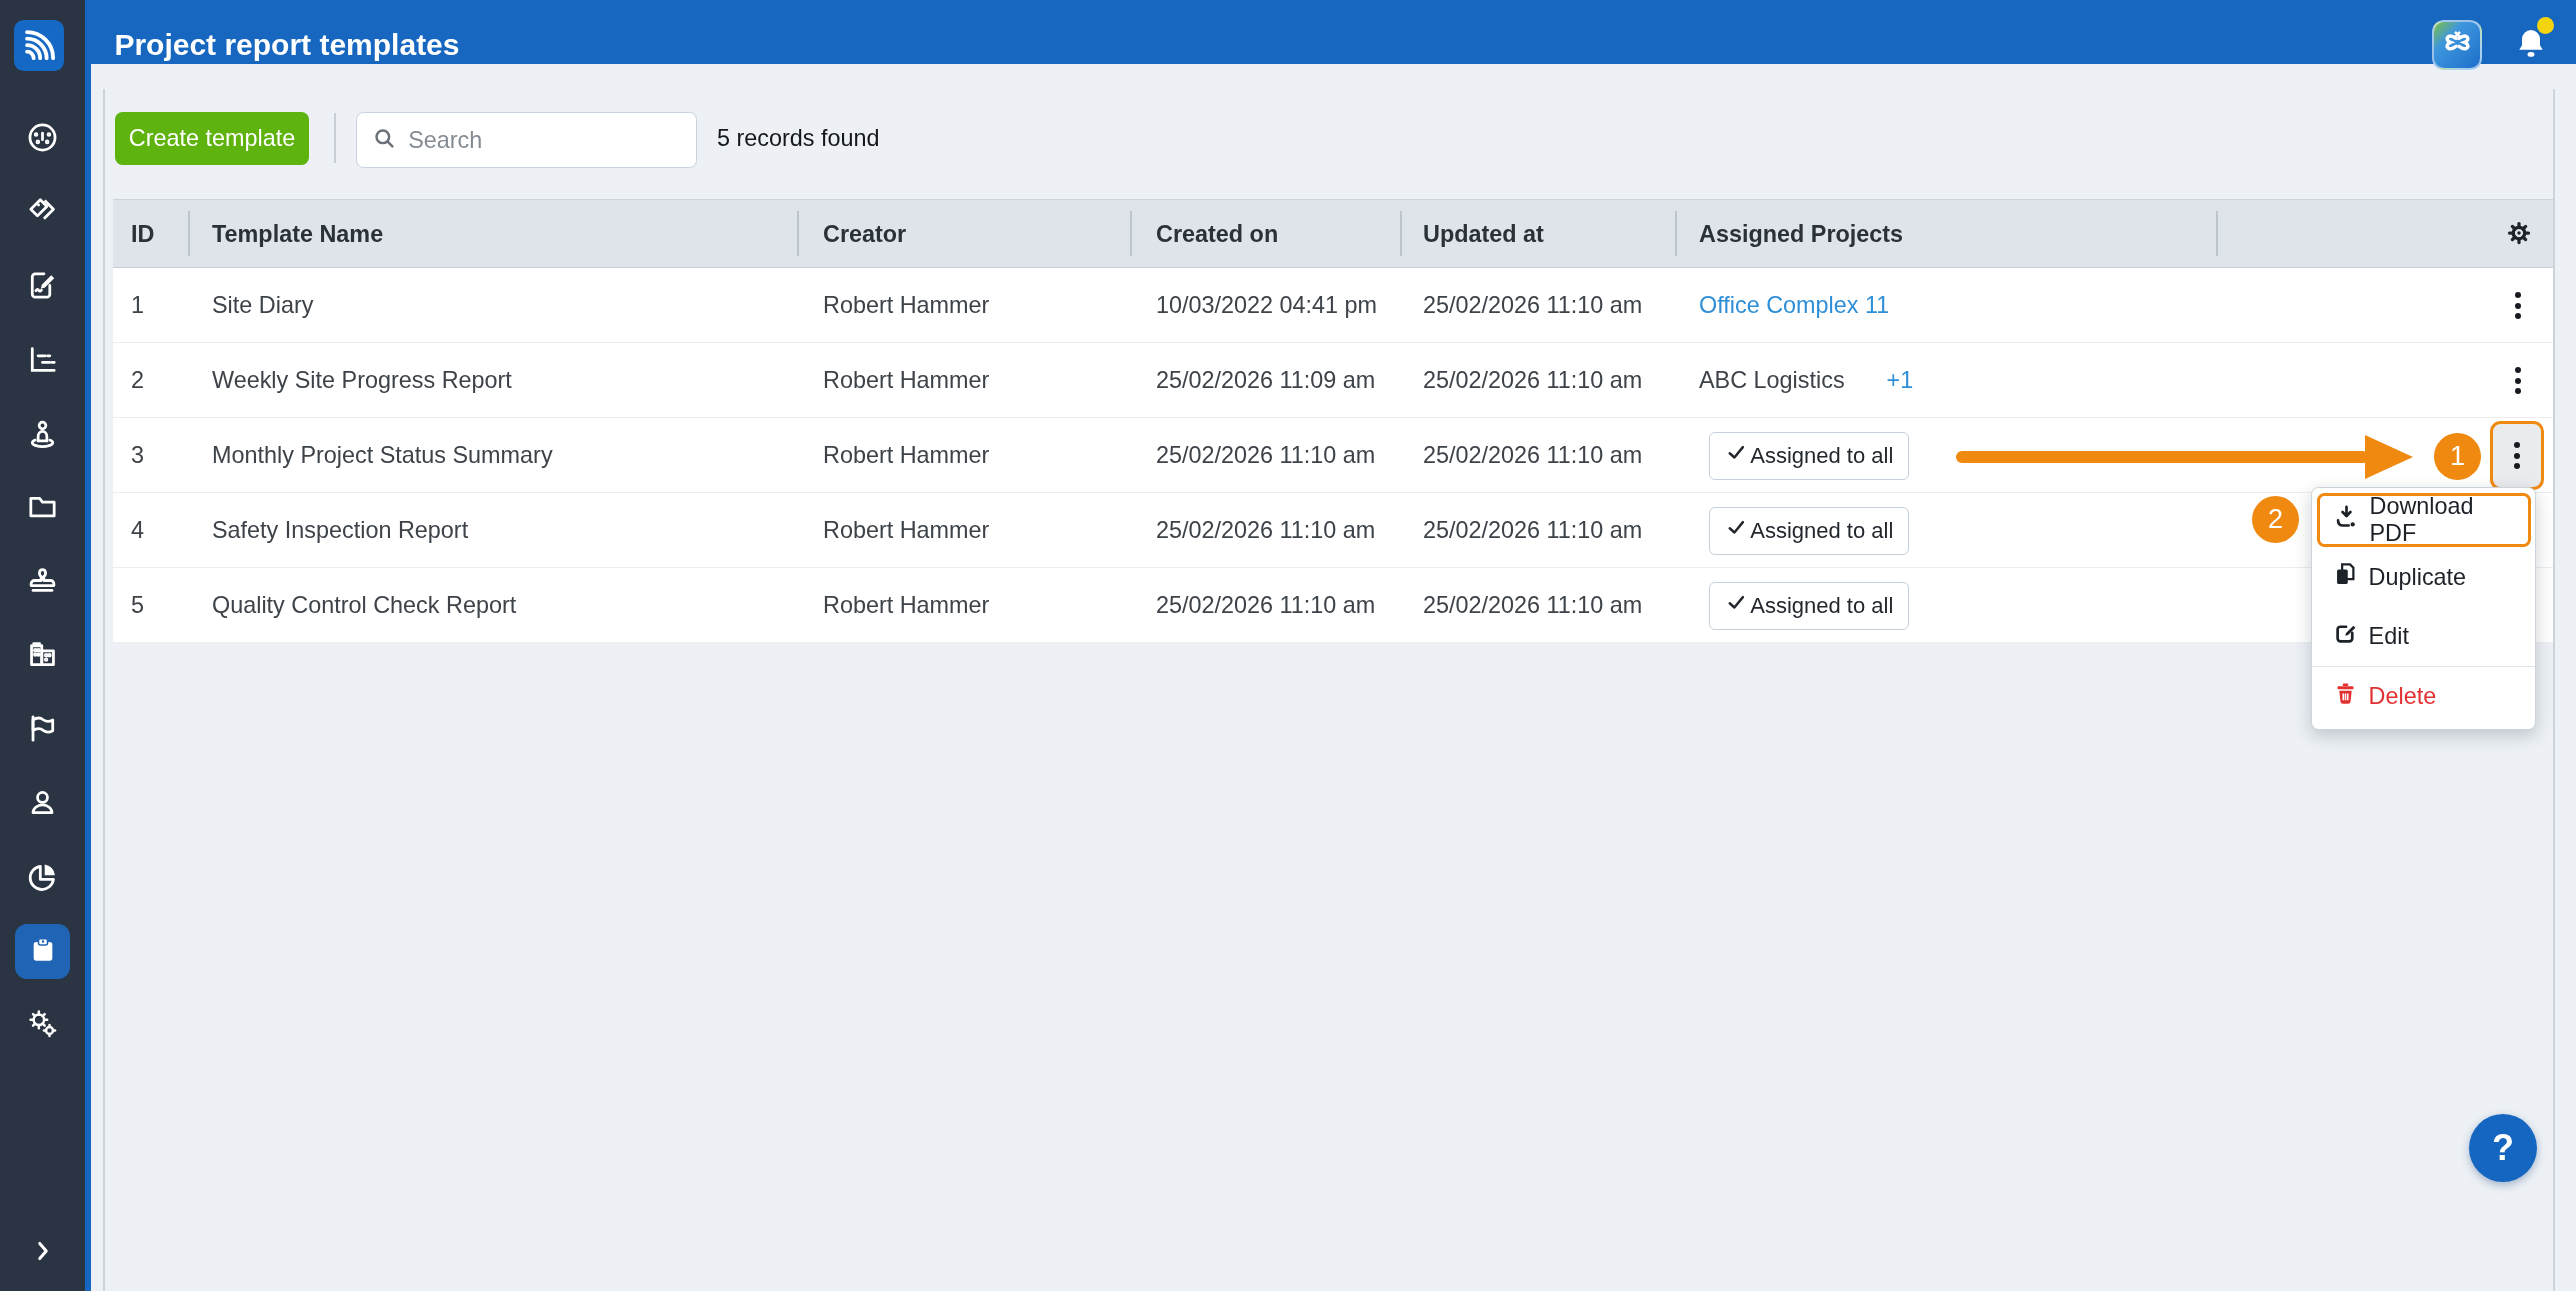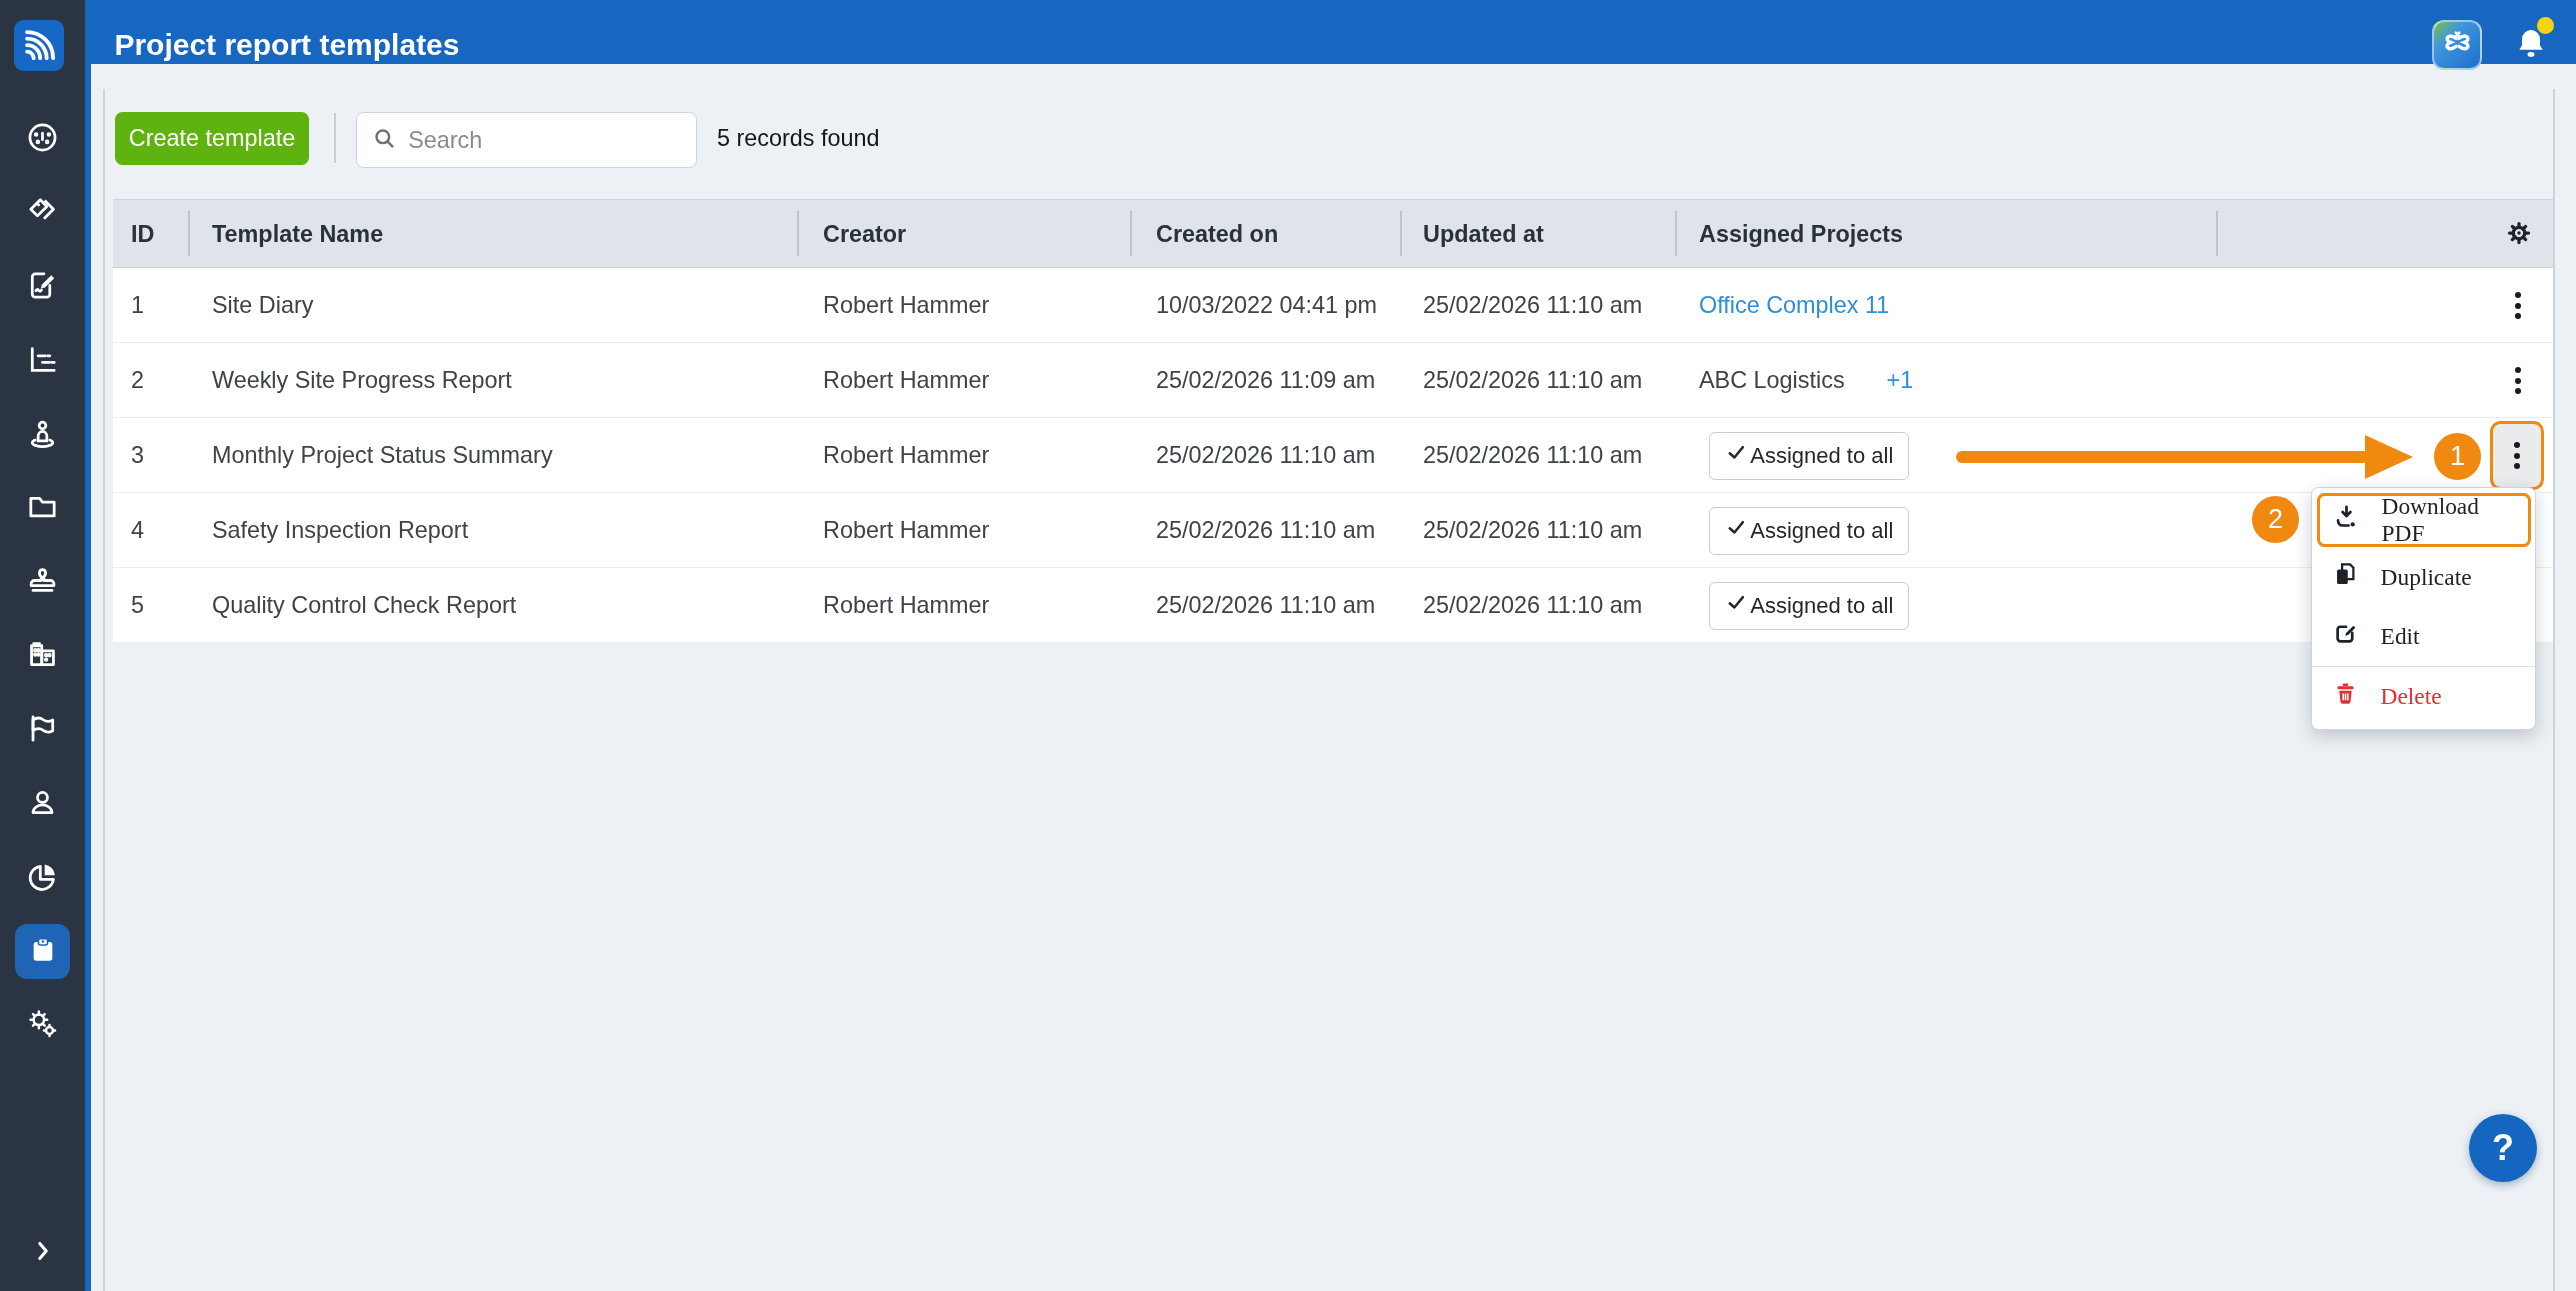--- a/index.html
+++ b/index.html
@@ -72,21 +72,21 @@
               align-items:center; justify-content:center; gap:4.5px; cursor:pointer; }
   .dots-btn i { width:6px; height:6px; border-radius:50%; background:#171b20; }
   .dots-highlight { position:absolute; left:2377px; top:3px; width:54px; height:69px; border:3.8px solid #f0890f;
                     border-radius:10.6px; background:#e9ebed; display:flex; flex-direction:column; align-items:center;
                     justify-content:center; gap:4.5px; cursor:pointer; z-index:3; }
   .dots-highlight i { width:6px; height:6px; border-radius:50%; background:#171b20; }
 
   
   .context-menu { position:absolute; left:2311px; top:487px; width:225px; background:#ffffff; border:0.8px solid #ccd3da;
                   border-radius:7.5px; box-shadow:0 6px 16.6px rgba(30,40,60,.22); z-index:30; padding:3px 0; }
-  .menu-item { height:59px; display:flex; align-items:center; padding:0 19.6px; gap:22px; font-size:23.4px; color:#1d2228; cursor:pointer;font-family:Liberation Serif, serif; }
+  .menu-item { height:59px; display:flex; align-items:center; padding:0 19.6px; gap:10px; font-size:23.4px; color:#1d2228; cursor:pointer; }
   .menu-item svg { width:27px; height:27px; flex:0 0 auto; }
   .menu-item-highlight { margin:1.5px 4.5px 1.5px 4.5px; border:3.8px solid #f0890f; border-radius:7.5px; }
   .menu-item-highlight .menu-item { height:48px; padding:0 13px; }
   .menu-divider { height:0.8px; background:#dfe3e8; margin:0; }
   .menu-item.danger { color:#e23030; }
 
   
   .anno { z-index:40; }
   .arrow-bar { position:absolute; left:1956px; top:451px; width:413px; height:12px; background:#f0890f; border-radius:6px; }
   .arrow-head { position:absolute; left:2365px; top:435px; width:0; height:0;

